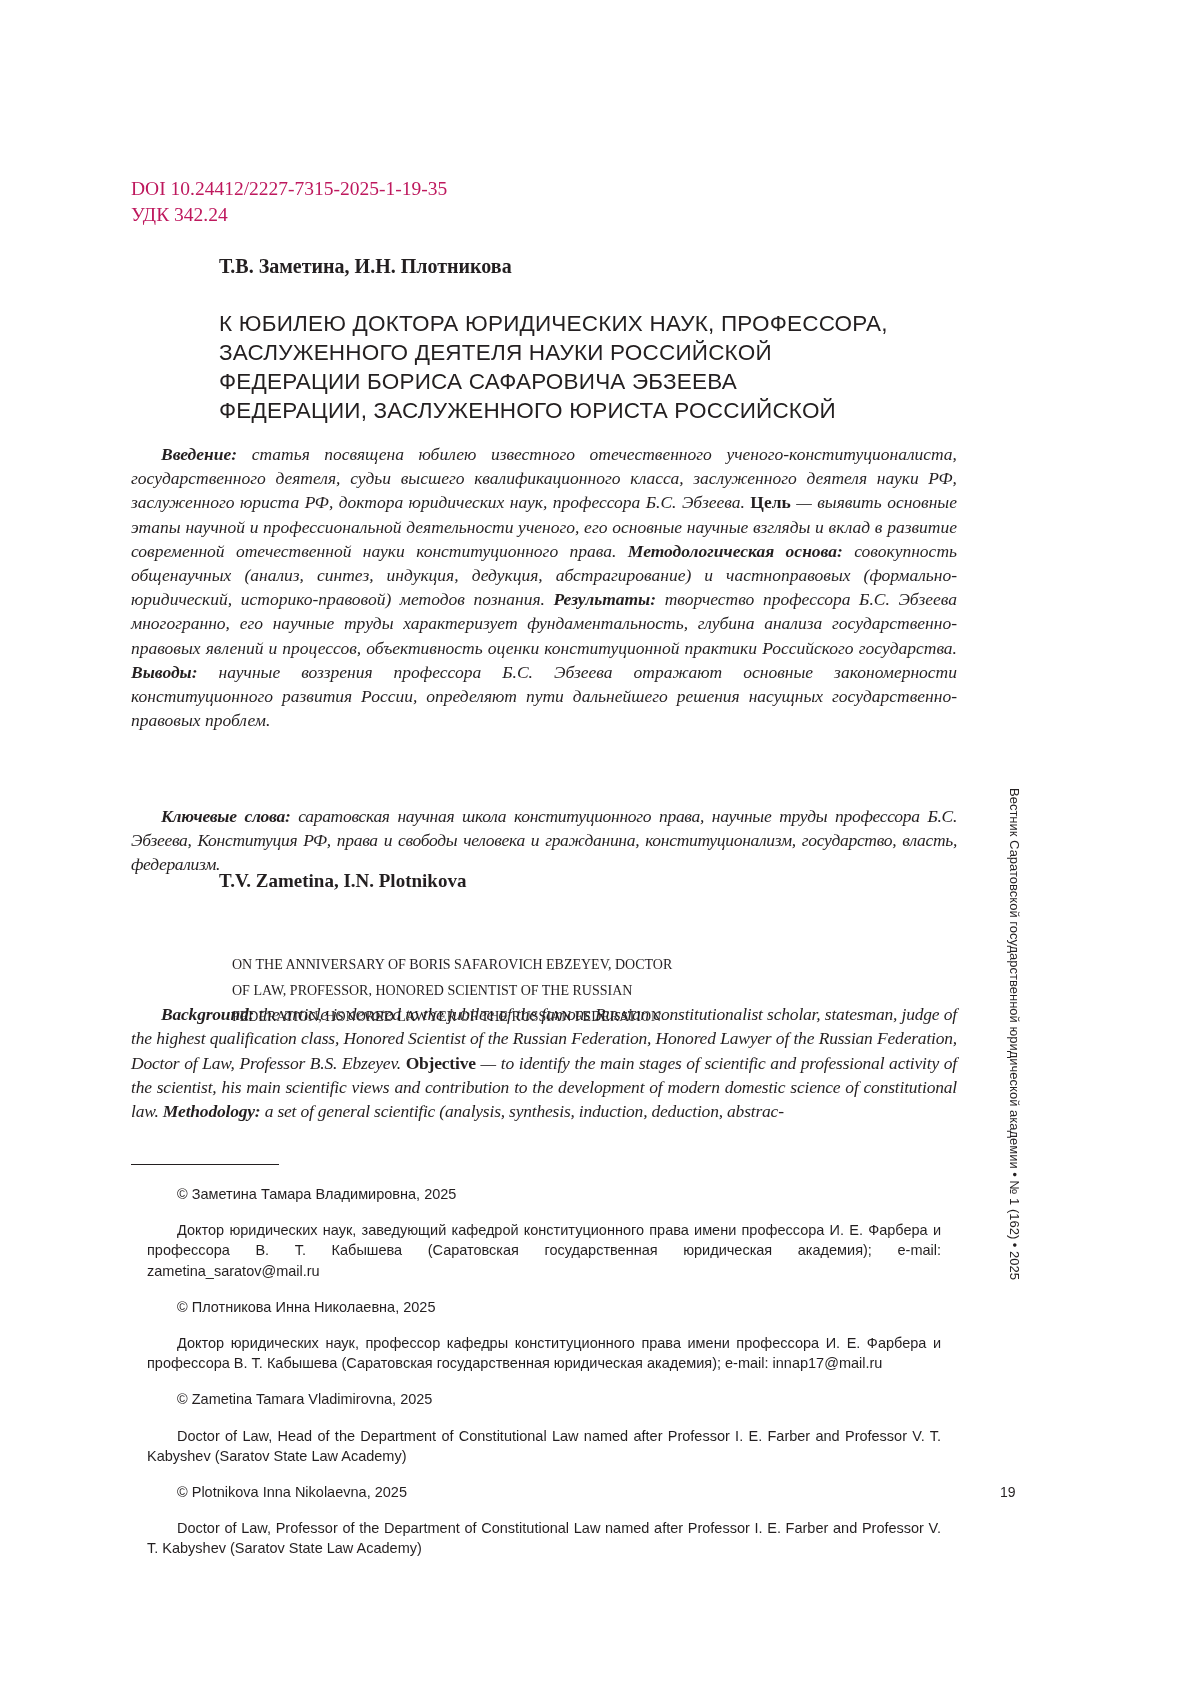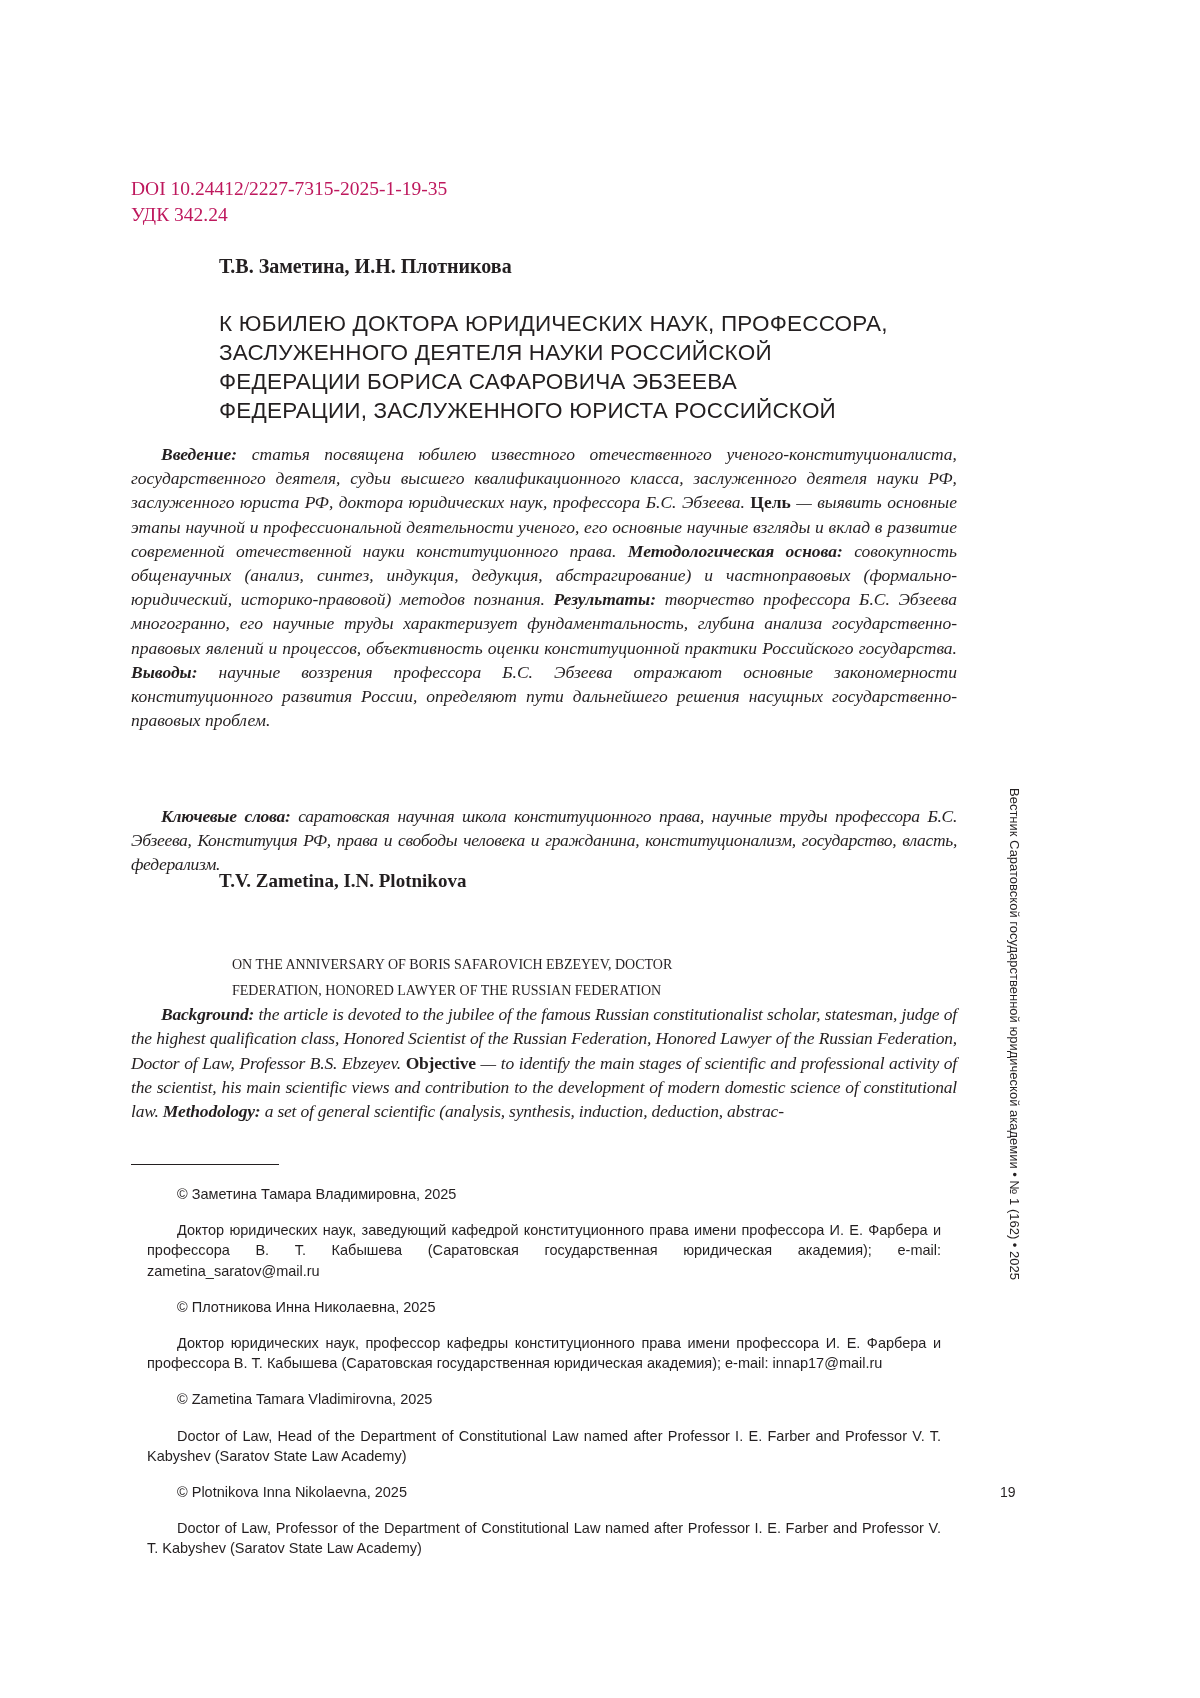--- a/index.html
+++ b/index.html
@@ -51,20 +51,21 @@
 </div>
 
 <div class="abstract keywords-ru">
   <p><b>Ключевые слова:</b><span> саратовская научная школа конституционного права, научные труды профессора Б.С. Эбзеева, Конституция РФ, права и свободы человека и гражданина, конституционализм, государство, власть, федерализм.</span></p>
 </div>
 
 <div class="authors-en">T.V. Zametina, I.N. Plotnikova</div>
 
 <div class="title-en">
   <div>ON THE ANNIVERSARY OF BORIS SAFAROVICH EBZEYEV, DOCTOR</div>
+  <div>OF LAW, PROFESSOR, HONORED SCIENTIST OF THE RUSSIAN</div>
   <div>FEDERATION, HONORED LAWYER OF THE RUSSIAN FEDERATION</div>
 </div>
 
 <div class="abstract abstract-en">
   <p><b>Background:</b><span> the article is devoted to the jubilee of the famous Russian constitutionalist scholar, statesman, judge of the highest qualification class, Honored Scientist of the Russian Federation, Honored Lawyer of the Russian Federation, Doctor of Law, Professor B.S. Ebzeyev. </span><span class="plain-bold">Objective</span><span> — to identify the main stages of scientific and professional activity of the scientist, his main scientific views and contribution to the development of modern domestic science of constitutional law. </span><b>Methodology:</b><span> a set of general scientific (analysis, synthesis, induction, deduction, abstrac-</span></p>
 </div>
 
 <div class="footnote-rule"></div>
 
 <div class="footnotes">

